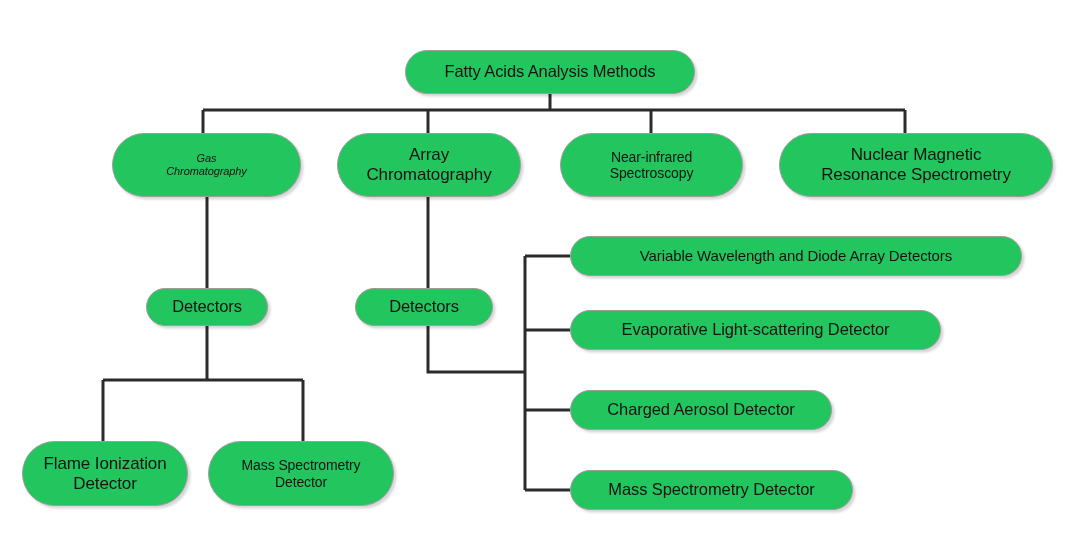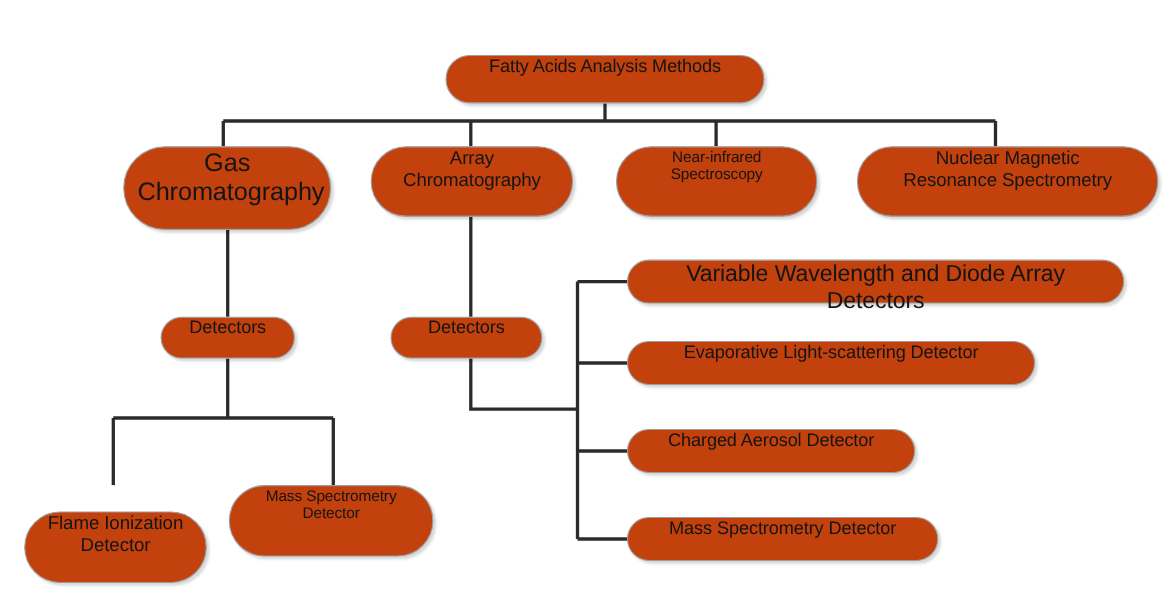--- a/index.html
+++ b/index.html
@@ -21,54 +21,54 @@
   }
   #edges {
     position: absolute;
     left: 0;
     top: 0;
     width: 1065px;
     height: 552px;
   }
   .node {
     position: absolute;
-    background: #c2410c;
+    background: #22c55e;
     border: 1.6px solid #9d9d9d;
     border-radius: 999px;
     box-shadow: 2.5px 2.5px 2.5px rgba(0,0,0,0.16);
     display: flex;
-    align-items: flex-start;
+    align-items: center;
     justify-content: center;
     text-align: center;
     color: #141414;
     z-index: 3;
   }
   .node .label {
     display: block;
     width: 100%;
     padding: 0 12px;
     line-height: 1.17;
     white-space: pre-line;
     letter-spacing: -0.1px;
   }
   
   #n-root     { left: 405px;  top: 50px;  width: 290px; height: 44px;  font-size: 16.5px; }
   
-  #n-gc       { left: 112px;  top: 133px; width: 189px; height: 76px;  font-size: 23px; }
+  #n-gc       { left: 112px;  top: 133px; width: 189px; height: 64px;  font-size: 11px; font-style: italic; }
   #n-lc       { left: 337px;  top: 133px; width: 184px; height: 64px;  font-size: 17px; }
   #n-nir      { left: 560px;  top: 133px; width: 183px; height: 64px;  font-size: 14px; }
   #n-nmr      { left: 779px;  top: 133px; width: 274px; height: 64px;  font-size: 17px; }
   
   #n-gc-det   { left: 146px;  top: 288px; width: 122px; height: 38px;  font-size: 16.5px; }
   #n-lc-det   { left: 355px;  top: 288px; width: 138px; height: 38px;  font-size: 16.5px; }
   
-  #n-fid      { left: 22px;   top: 441px; width: 166px; height: 65px;  font-size: 17px; margin-top: 24px; }
+  #n-fid      { left: 22px;   top: 441px; width: 166px; height: 65px;  font-size: 17px; }
   #n-gcms     { left: 208px;  top: 441px; width: 186px; height: 65px;  font-size: 14px; }
   
-  #n-vwd      { left: 570px;  top: 236px; width: 452px; height: 40px;  font-size: 21px; }
+  #n-vwd      { left: 570px;  top: 236px; width: 452px; height: 40px;  font-size: 15px; }
   #n-elsd     { left: 570px;  top: 310px; width: 371px; height: 40px;  font-size: 16.5px; }
   #n-cad      { left: 570px;  top: 390px; width: 262px; height: 40px;  font-size: 16.5px; }
   #n-lcms     { left: 570px;  top: 470px; width: 283px; height: 40px;  font-size: 16.5px; }
 </style>
 </head>
 <body>
 
 <div id="diagram">
 
   <svg id="edges" viewBox="0 0 1065 552" width="1065" height="552" aria-hidden="true">

